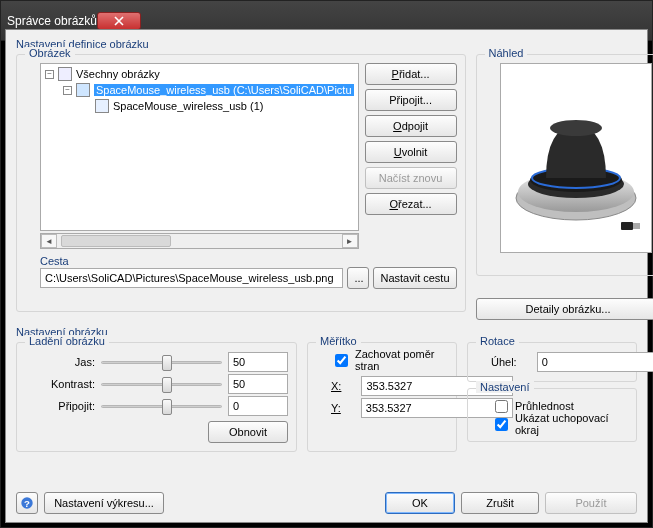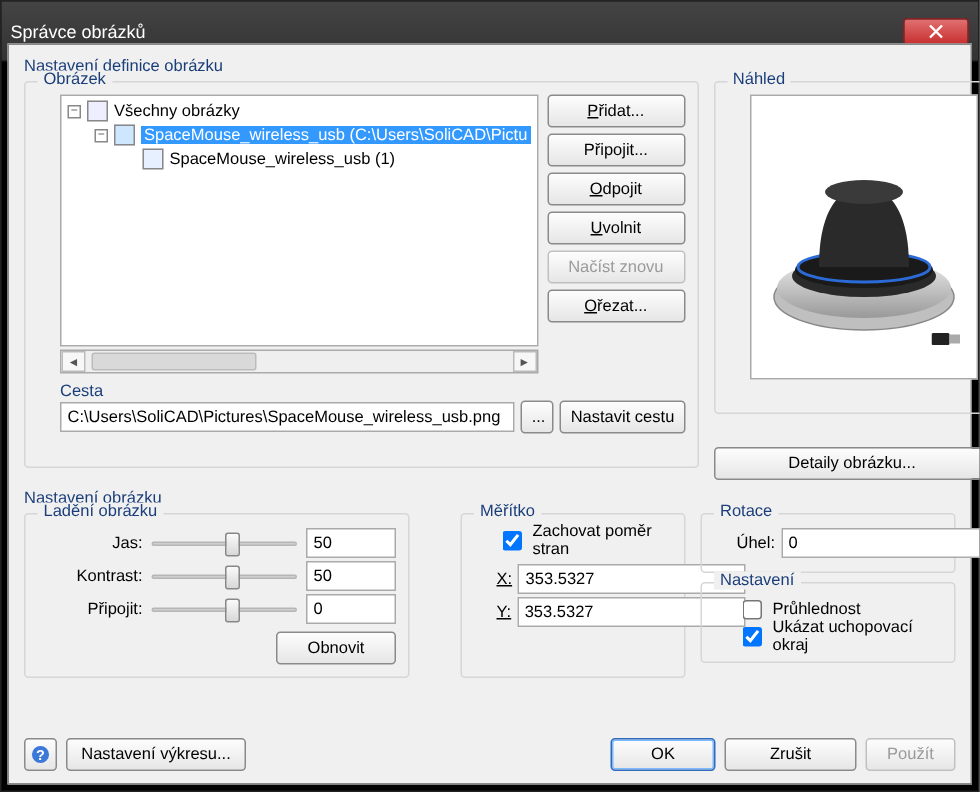--- a/index.html
+++ b/index.html
@@ -1,18 +1,18 @@
 <!DOCTYPE html>
 <html><head>
 <meta charset="utf-8">
 <style>
   * { box-sizing: border-box; font-family: "Segoe UI", Tahoma, sans-serif; font-size: 11px; }
   body { margin: 0; background: #000; }
   .window { width: 653px; height: 528px; background: #000; position: relative; border: 1px solid #222; }
-  .titlebar { height: 40px; background: linear-gradient(to bottom, #444, #333); display: flex; align-items: center; padding: 0 6px; color: #fff; justify-content: space-between; border-bottom: 1px solid #222;}
+  .titlebar { height: 40px; background: linear-gradient(to bottom, #444, #333); display: flex; align-items: center; padding: 0 6px; color: #fff; justify-content: flex-start; border-bottom: 1px solid #222;}
   .titlebar span { font-size: 12px; }
   .close-btn { width: 44px; height: 18px; background: linear-gradient(to bottom,#e07070,#c83030); border: 1px solid #8a2020; border-radius: 3px; display:flex;align-items:center;justify-content:center;color:#fff;font-weight:bold;font-size:10px; }
   .client { position:absolute; top:28px; left:4px; right:4px; bottom:4px; background:#f0f0f0; border:1px solid #888; padding:8px 10px 6px 10px; }
   .group { border:1px solid #d6d6d6; border-radius:3px; padding:8px 8px 8px 23px; margin-bottom:8px; position:relative;}
   .group-title { position:absolute; top:-8px; left:8px; background:#f0f0f0; padding:0 4px; color:#1a3e7a; font-size:11px;}
   .row-top { display:flex; gap:10px; }
   .col-obrazek { flex:1; }
   .col-nahled { width:185px; }
   .tree-wrap { display:flex; gap:6px; }
   .tree { flex:1; height:168px; border:1px solid #aaa; background:#fff; overflow:auto; padding:2px 4px; position:relative;}
@@ -34,23 +34,23 @@
   .mouse-svg { width:150px; height:140px;}
   .dongle { position:absolute; right:10px; bottom:20px; width:20px; height:12px;}
   .lower { display:flex; gap:10px;}
   .ladeni { flex:1;}
   .slider-row { display:flex; align-items:center; gap:6px; height:22px;}
   .slider-row label { width:55px; text-align:right;}
   .slider { flex:1; height:18px; position:relative;}
   .slider .track { position:absolute; left:0; right:0; top:8px; height:3px; background:#cfcfcf; border:1px solid #b6b6b6; border-radius:2px;}
   .slider .thumb { position:absolute; top:2px; width:10px; height:16px; background:linear-gradient(#fafafa,#d8d8d8); border:1px solid #888; border-radius:2px;}
   .slider-val { width:60px;}
-  .meritko { width:150px;margin-left:24px;}
+  .meritko { width:150px;}
   .rot-nast { width:170px;}
-  .kv { display:flex; align-items:center; gap:4px; height:22px;}
+  .kv { display:flex; align-items:center; gap:20px; height:22px;}
   .kv label { width:18px; text-align:right; text-decoration:underline;}
   .chk { display:flex; align-items:center; gap:4px; height:18px;}
   .chk input { width:13px;height:13px;}
   .footer { position:absolute; left:10px; right:10px; bottom:8px; display:flex; align-items:center; gap:6px;}
   .footer .spacer { flex:1;}
   .help { width:22px;height:22px; border:1px solid #8a8a8a; border-radius:3px; background:linear-gradient(#fdfdfd,#e6e6e6); display:flex;align-items:center;justify-content:center;}
   .help svg { width:14px;height:14px;}
   .underline-first::first-letter { text-decoration: underline; }
   .ellipsis { width:22px; padding:0;}
 </style>
@@ -222,17 +222,17 @@
     <div class="footer">
       <div class="help">
         <svg viewBox="0 0 16 16">
             <circle cx="8" cy="8" r="6.5" fill="#3b78d8"></circle>
             <text x="8" y="12" text-anchor="middle" fill="#fff" font-size="10" font-weight="bold">?</text>
           </svg>
       </div>
       <button class="std" style="width:120px">Nastavení výkresu...</button>
       <div class="spacer"></div>
       <button class="std default" style="width:70px">OK</button>
-      <button class="std" style="width:88px">Zrušit</button>
-      <button class="std" disabled="" style="width:60px">Použít</button>
+      <button class="std" style="width:78px">Zrušit</button>
+      <button class="std" disabled="" style="width:92px">Použít</button>
     </div>
   </div>
 </div>
 
 </body></html>

